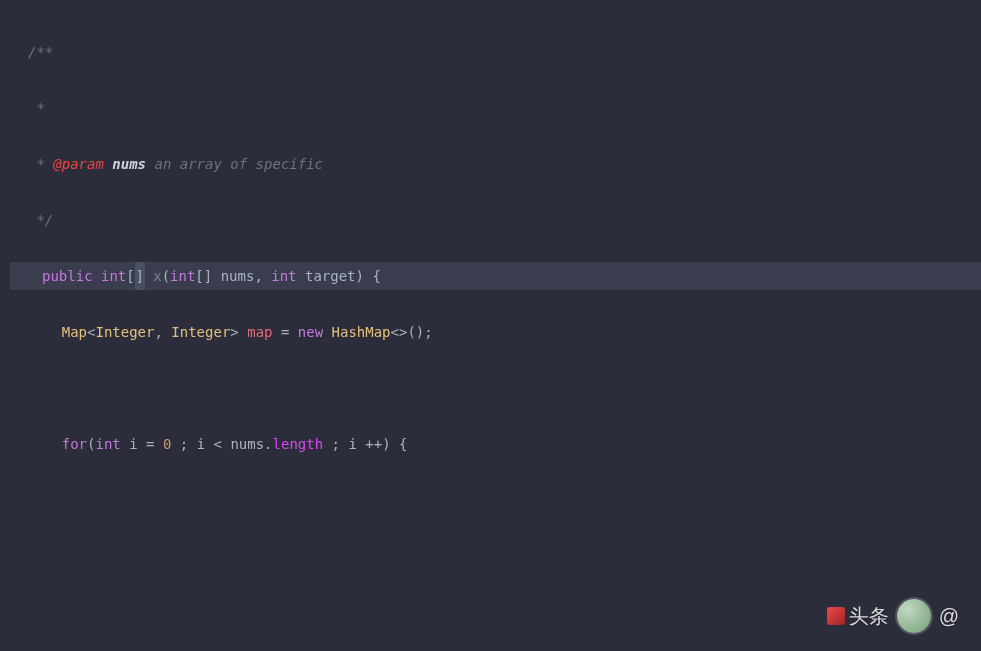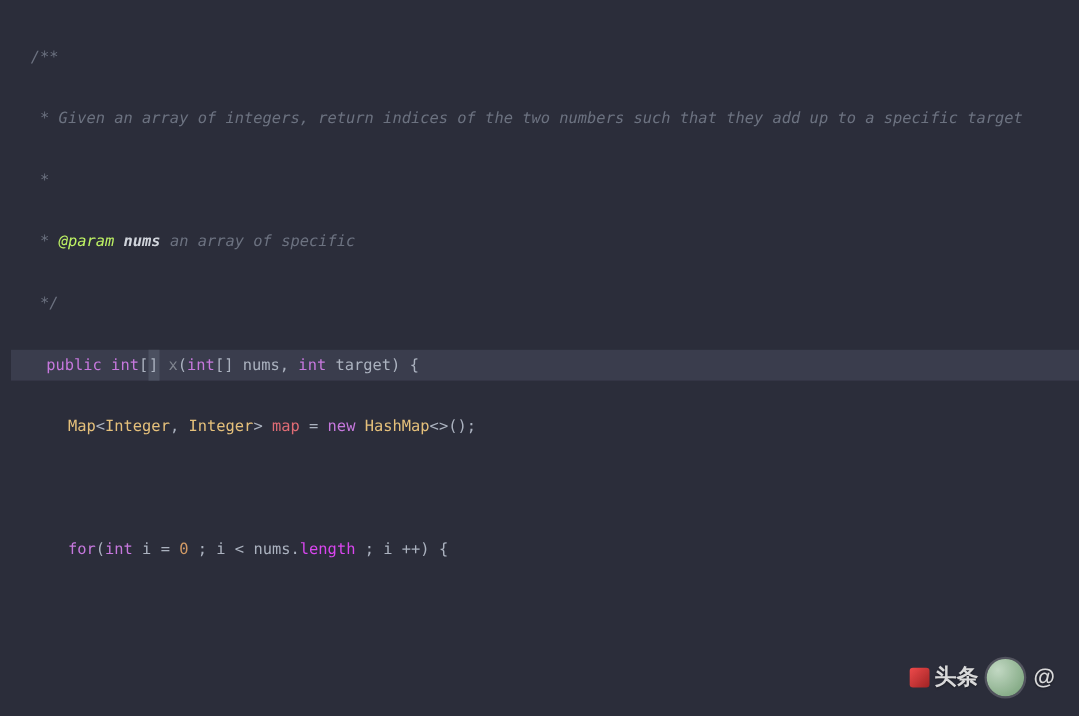--- a/index.html
+++ b/index.html
@@ -15,21 +15,21 @@
     position: relative;
   }
   .editor {
     padding: 10px 0 10px 10px;
     white-space: pre;
   }
   .line { display: block; min-height: 28px; padding-left: 18px; }
   .line.hl { background: #3a3d4d; padding-left: 32px; }
   .tok { display: inline; }
   .c-comment { color: #6c7280; font-style: italic; }
-  .c-tag     { color: #bef264; font-style: italic; }
+  .c-tag     { color: #ef4444; font-style: italic; }
   .c-param   { color: #d0d4db; font-style: italic; font-weight: 600; }
   .c-kw      { color: #c678dd; }
   .c-type    { color: #e5c07b; }
   .c-num     { color: #d19a66; }
   .c-punc    { color: #abb2bf; }
   .c-ident   { color: #abb2bf; }
   .c-prop    { color: #d946ef; }
   .c-field   { color: #e06c75; }
   .caret-box {
     display: inline-block;
@@ -43,21 +43,21 @@
   .watermark {
     position: absolute;
     bottom: 18px;
     right: 22px;
     display: flex;
     align-items: center;
     gap: 8px;
     color: #e8e8e8;
     font-family: -apple-system, "PingFang SC", "Microsoft YaHei", sans-serif;
     font-size: 20px;
-    font-weight: 700;
+    font-weight: 400;
     opacity: 0.92;
     text-shadow: 0 1px 2px rgba(0,0,0,.5);
   }
   .wm-badge {
     display: inline-flex;
     align-items: center;
     gap: 4px;
   }
   .wm-dot {
     width: 18px; height: 18px; border-radius: 3px;
@@ -69,21 +69,20 @@
     background: radial-gradient(circle at 30% 30%, #cfe7cf, #7aa87a);
     display:inline-block;
     box-shadow: 0 0 0 2px rgba(255,255,255,.2);
   }
 </style>
 </head>
 <body>
 
 <div class="editor">
 <span class="line"><span class="tok c-comment">/**</span></span>
-<span class="line"><span class="tok c-comment"> * Given an array of integers, return indices of the two numbers such that they add up to a specific target</span></span>
 <span class="line"><span class="tok c-comment"> *</span></span>
 <span class="line"><span class="tok c-comment"> * </span><span class="tok c-tag">@param</span><span class="tok c-comment"> </span><span class="tok c-param">nums</span><span class="tok c-comment"> an array of specific</span></span>
 <span class="line"><span class="tok c-comment"> */</span></span>
 <span class="line hl"><span class="tok c-kw">public</span><span class="tok"> </span><span class="tok c-kw">int</span><span class="tok c-punc">[</span><span class="caret-box">]</span><span class="tok"> </span><span class="tok cursor-x">x</span><span class="tok c-punc">(</span><span class="tok c-kw">int</span><span class="tok c-punc">[]</span><span class="tok"> </span><span class="tok c-ident">nums</span><span class="tok c-punc">, </span><span class="tok c-kw">int</span><span class="tok"> </span><span class="tok c-ident">target</span><span class="tok c-punc">)</span><span class="tok c-punc"> {</span></span>
 <span class="line">    <span class="tok c-type">Map</span><span class="tok c-punc">&lt;</span><span class="tok c-type">Integer</span><span class="tok c-punc">, </span><span class="tok c-type">Integer</span><span class="tok c-punc">&gt;</span><span class="tok"> </span><span class="tok c-field">map</span><span class="tok c-punc"> = </span><span class="tok c-kw">new</span><span class="tok"> </span><span class="tok c-type">HashMap</span><span class="tok c-punc">&lt;&gt;();</span></span>
 <span class="line"></span>
 <span class="line">    <span class="tok c-kw">for</span><span class="tok c-punc">(</span><span class="tok c-kw">int</span><span class="tok"> </span><span class="tok c-ident">i</span><span class="tok c-punc"> = </span><span class="tok c-num">0</span><span class="tok c-punc"> ; </span><span class="tok c-ident">i</span><span class="tok c-punc"> &lt; </span><span class="tok c-ident">nums</span><span class="tok c-punc">.</span><span class="tok c-prop">length</span><span class="tok c-punc"> ; i ++) {</span></span>
 
 
 

